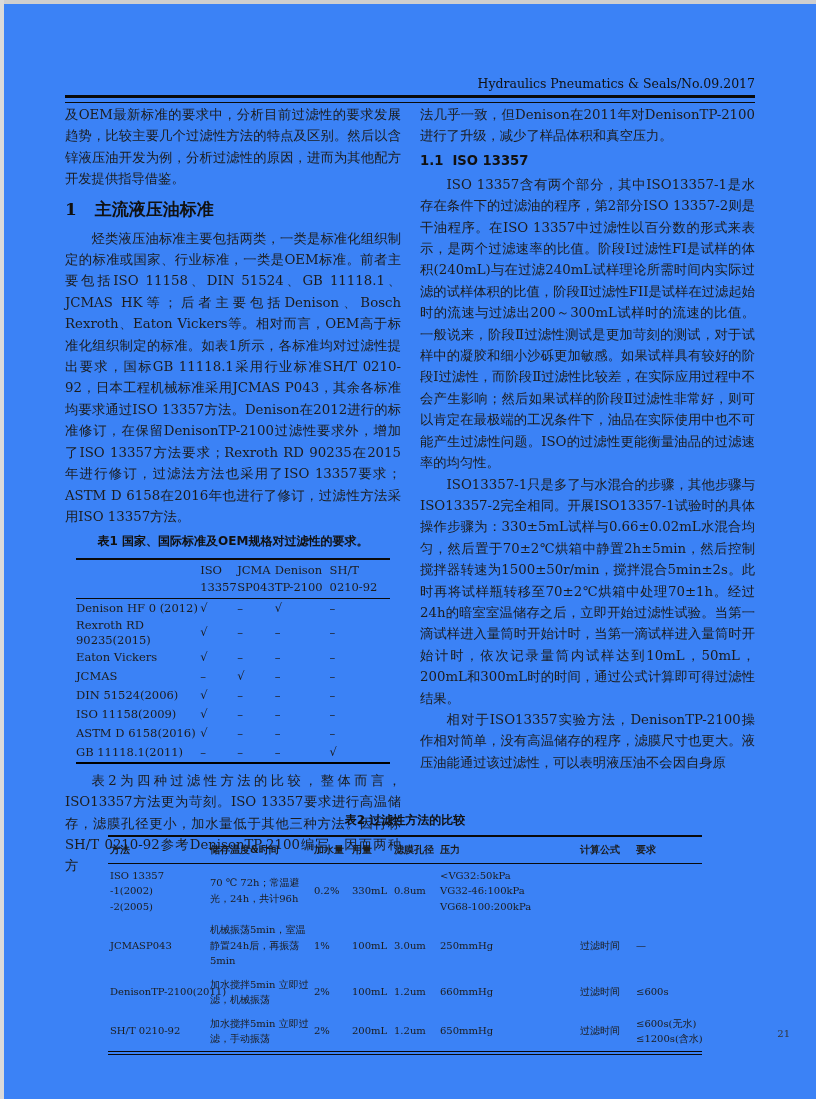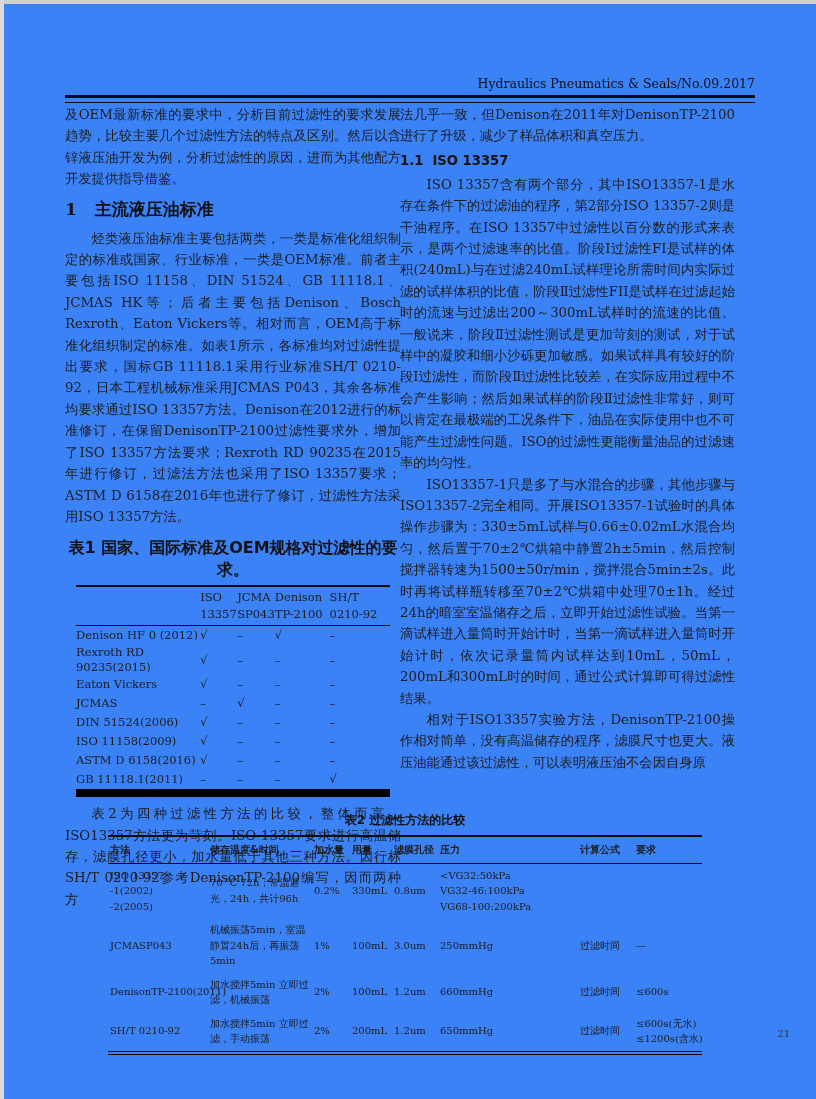--- a/index.html
+++ b/index.html
@@ -19,43 +19,43 @@
     position:absolute;top:76px;left:65px;width:690px;
     text-align:right;font-size:12.5px;color:#111;
   }
   .header-rule{
     position:absolute;top:95px;left:65px;width:690px;height:4px;
     border-top:3px solid #0a0a0a;border-bottom:1.5px solid #0a0a0a;
   }
 
   .col{position:absolute;top:104px;width:336px;font-size:13.3px;line-height:21.4px;text-align:justify;}
   .col-left{left:65px;}
-  .col-right{left:400px;width:335px;}
+  .col-right{left:420px;width:335px;}
   .para{margin:0;}
   .indent{text-indent:2em;}
 
   .h1{
     margin:7px 0 7px 0;font-size:17px;font-weight:bold;line-height:24px;
     text-align:left;color:#111;
   }
   .h1 .num{margin-right:18px;}
   .h2{
     margin:4px 0 3px 0;font-size:13.2px;font-weight:bold;line-height:20px;
     font-family:"DejaVu Sans","Liberation Sans",sans-serif;text-align:left;color:#111;
   }
   .h2 .num{margin-right:9px;}
 
   .t1-caption{
-    margin:10px 0 5px 0;text-align:center;font-size:16px;font-weight:bold;
+    margin:4px 0 5px 0;text-align:center;font-size:12px;font-weight:bold;
     font-family:"DejaVu Sans","Liberation Sans",sans-serif;color:#111;
   }
   table.t1{
     width:314px;margin:0 auto;border-collapse:collapse;
     font-size:11.5px;line-height:15px;
-    border-top:2px solid #0a0a0a;border-bottom:8px solid #000000;
+    border-top:2px solid #0a0a0a;border-bottom:2px solid #000000;
   }
   table.t1 thead td{padding:2px 0;vertical-align:bottom;}
   table.t1 thead tr{border-bottom:1.5px solid #0a0a0a;}
   table.t1 tbody td{height:19px;padding:0;vertical-align:middle;}
   table.t1 .hl{display:block;line-height:17px;}
   table.t1 .lbl{text-align:left;}
   table.t1 .val{text-align:left;}
 
   .t2-block{position:absolute;left:108px;top:812px;width:594px;}
   .t2-caption{

